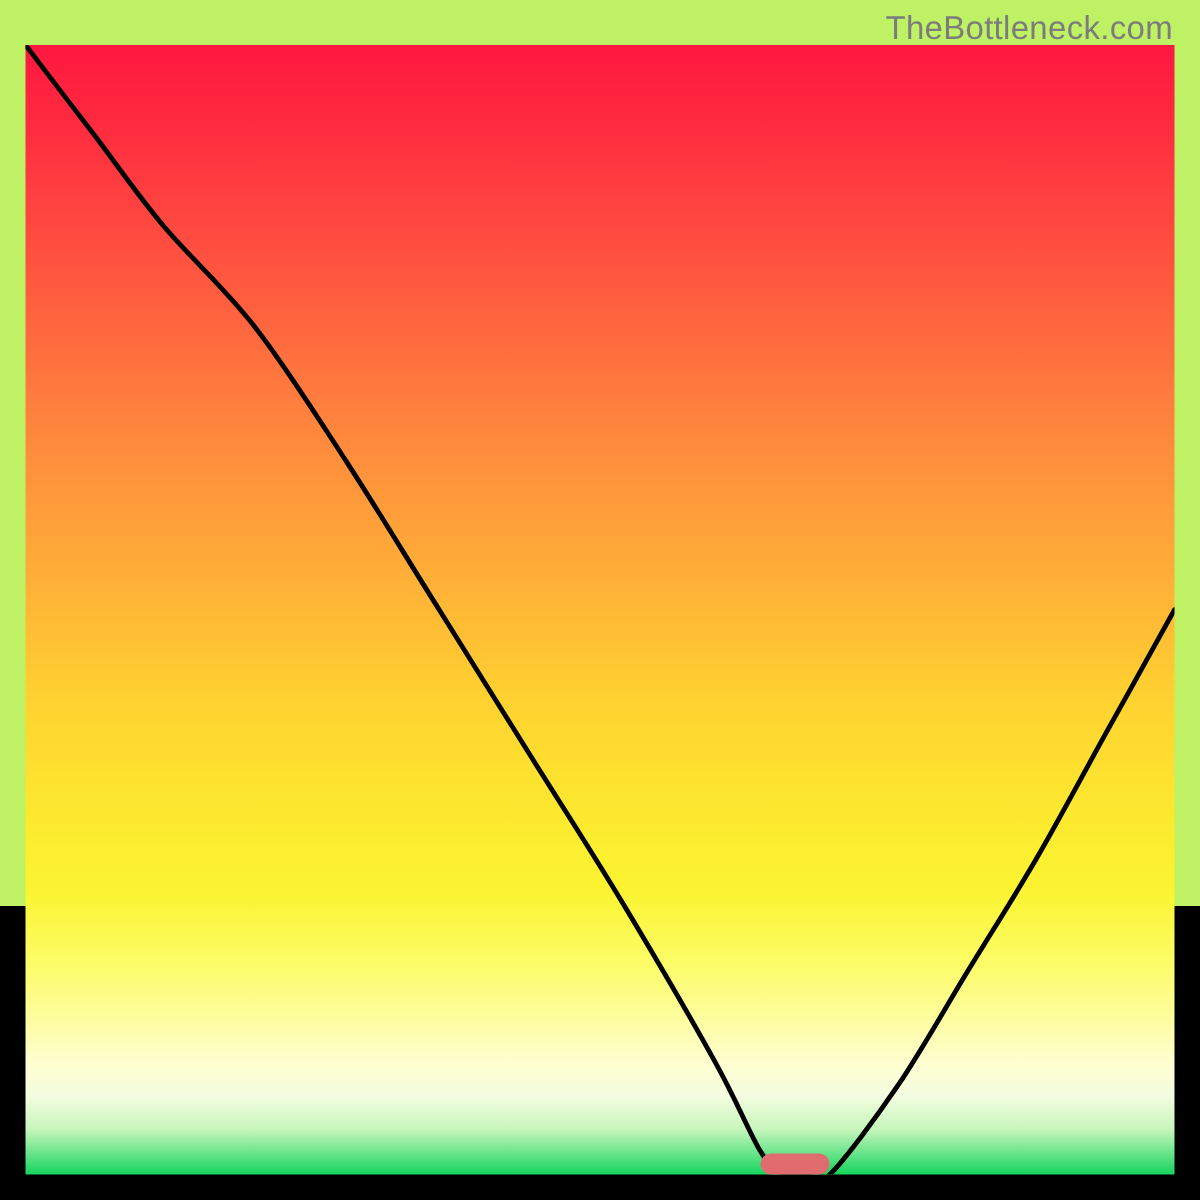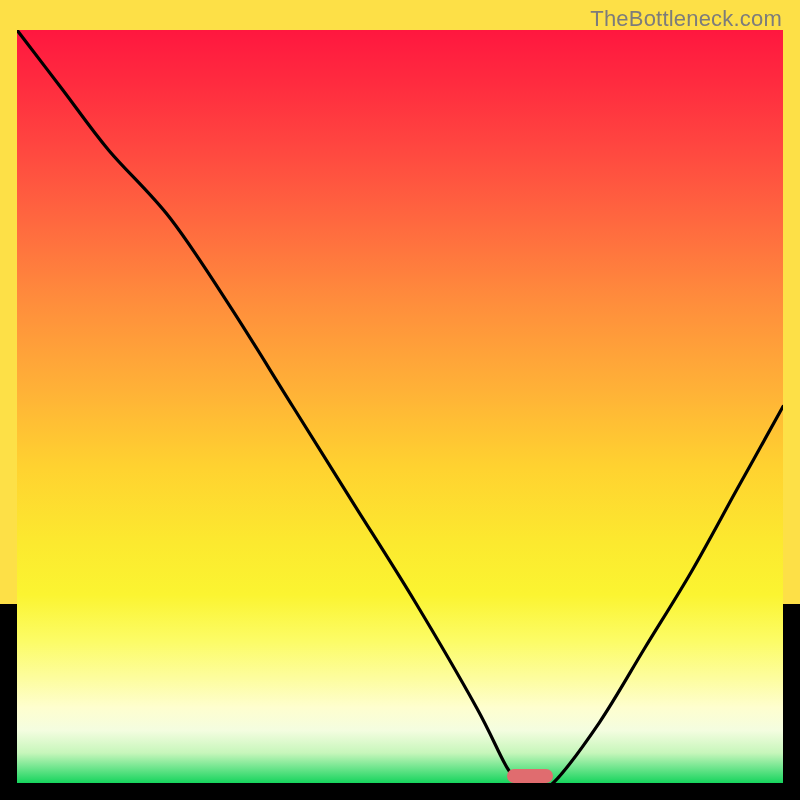--- a/index.html
+++ b/index.html
@@ -8,21 +8,21 @@
     width: 800px;
     height: 800px;
     background: #000;
     overflow: hidden;
     font-family: Arial, Helvetica, sans-serif;
   }
   .frame {
     position: relative;
     width: 800px;
     height: 604px;
-    background: #fde047;
+    background: #bef264;
   }
   .plot-area {
     position: absolute;
     left: 17px;
     top: 30px;
     width: 766px;
     height: 753px;
     background: linear-gradient(to bottom,
       #ff173f 0%,
       #ff2b3f 7%,

